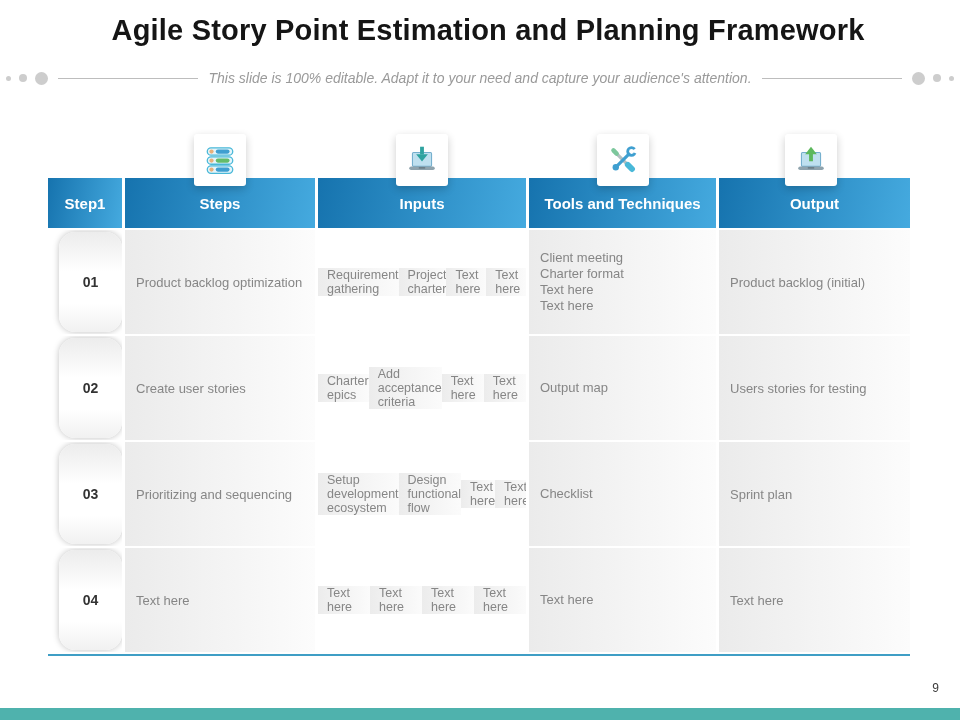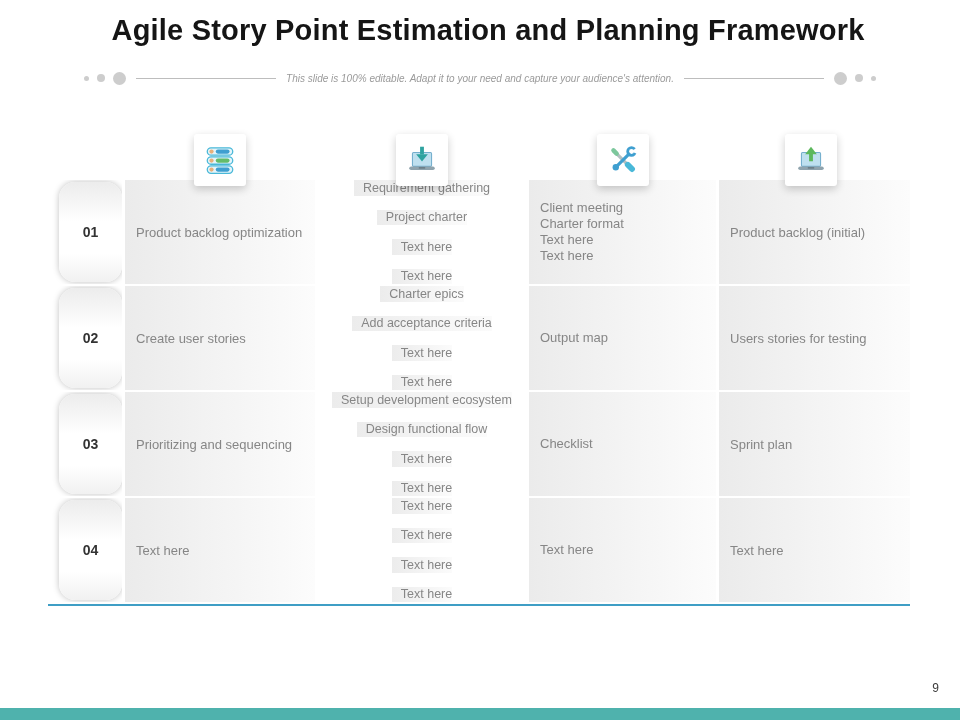--- a/index.html
+++ b/index.html
@@ -22,21 +22,21 @@
     display:flex; align-items:center; justify-content:center; gap:10px;
   }
   .dots { display:flex; align-items:center; gap:8px; }
   .dot { border-radius:50%; background:#cdcdcd; }
   .dot.s { width:5px;  height:5px;  }
   .dot.m { width:8px;  height:8px;  }
   .dot.l { width:13px; height:13px; }
   .sub-line { height:1px; background:#bdbdbd; }
   .sub-line.left  { width:140px; }
   .sub-line.right { width:140px; }
-  .subtitle-text { font-size:10px; font-style:italic; color:#9a9a9a; white-space:nowrap; }
+  .subtitle-text { font-size:14px; font-style:italic; color:#9a9a9a; white-space:nowrap; }
 
   
   .table-area { position:absolute; left:48px; top:134px; width:862px; }
 
   
   .icon-row { position:relative; height:44px; z-index:2; }
   .icon-card {
     position:absolute; top:0; width:52px; height:52px; background:#fff;
     border-radius:3px; box-shadow:0 3px 8px rgba(0,0,0,0.20);
     display:flex; align-items:center; justify-content:center;
@@ -71,21 +71,21 @@
 
   .stepnum-cell { background:#fff; display:flex; align-items:center; justify-content:center; }
   .step-badge {
     width:72px; height:100px; border-radius:16px;
     background:linear-gradient(180deg,#ececec 0%,#ffffff 40%,#ffffff 72%,#f1f1f1 100%);
     box-shadow:0 0 6px rgba(0,0,0,0.25);
     display:flex; align-items:center; justify-content:center;
     font-size:14px; font-weight:bold; color:#333333;
   }
 
-  .inputs-cell { display:flex; flex-direction:column; row-gap:14px; background:none; padding:0; }
+  .inputs-cell { display:flex; flex-direction:row; row-gap:14px; background:none; padding:0; }
   .input-item {
     flex:1; background:linear-gradient(90deg,#ececec,#fbfbfb);
     color:#868686; font-size:12.5px;
     display:flex; align-items:center; padding-left:9px;
   }
 
   .accent-underline { height:2px; background:var(--accent-line,#3f9ec5); margin-top:2px; }
 
   
   .page-number { position:absolute; right:21px; top:681px; font-size:12px; color:#3c3c3c; }
@@ -154,20 +154,27 @@
       <svg width="34" height="34" viewBox="0 0 32 32">
         <rect x="7" y="9" width="18" height="13" rx="1" fill="#bfe0ef" stroke="#74aecd" stroke-width="1"></rect>
         <rect x="4" y="22" width="24" height="3.5" rx="1.7" fill="#8fa3ad"></rect>
         <rect x="13" y="22.6" width="6" height="1.6" fill="#6d7f88"></rect>
         <rect x="14.2" y="10" width="3.6" height="7.2" fill="#5cb85c"></rect>
         <polygon points="10.5,10.5 21.5,10.5 16,3.5" fill="#5cb85c"></polygon>
       </svg>
     </div>
   </div>
 
+  <div class="grid-row header-row">
+    <div class="header-cell">Step1</div>
+    <div class="header-cell">Steps</div>
+    <div class="header-cell">Inputs</div>
+    <div class="header-cell">Tools and Techniques</div>
+    <div class="header-cell">Output</div>
+  </div>
 
   <div class="body-rows">
 
     <div class="grid-row proc-row">
       <div class="cell stepnum-cell">
         <div class="step-badge">01</div>
       </div>
       <div class="cell">Product backlog optimization</div>
       <div class="cell inputs-cell">
         <div class="input-item">Requirement gathering</div>

